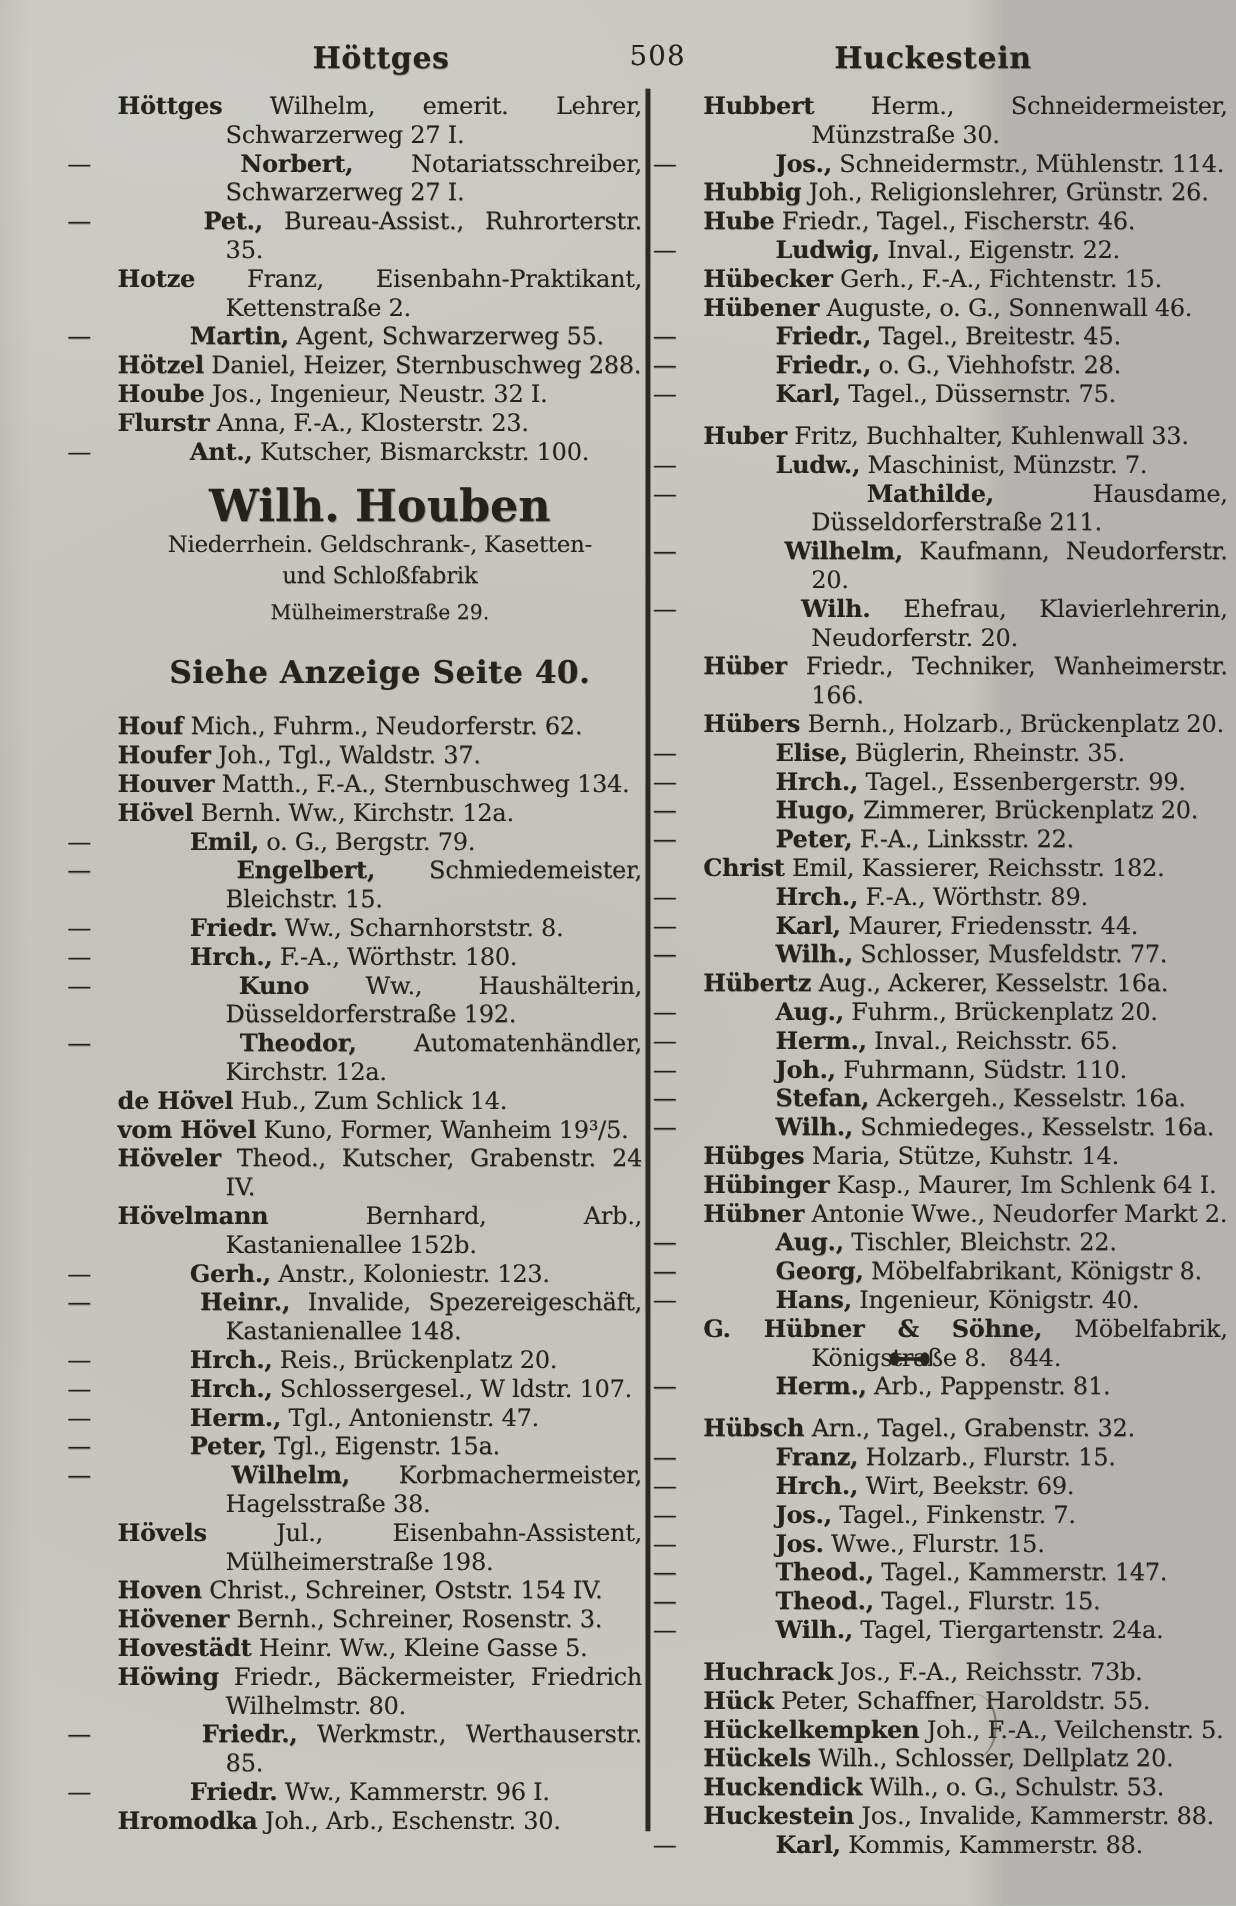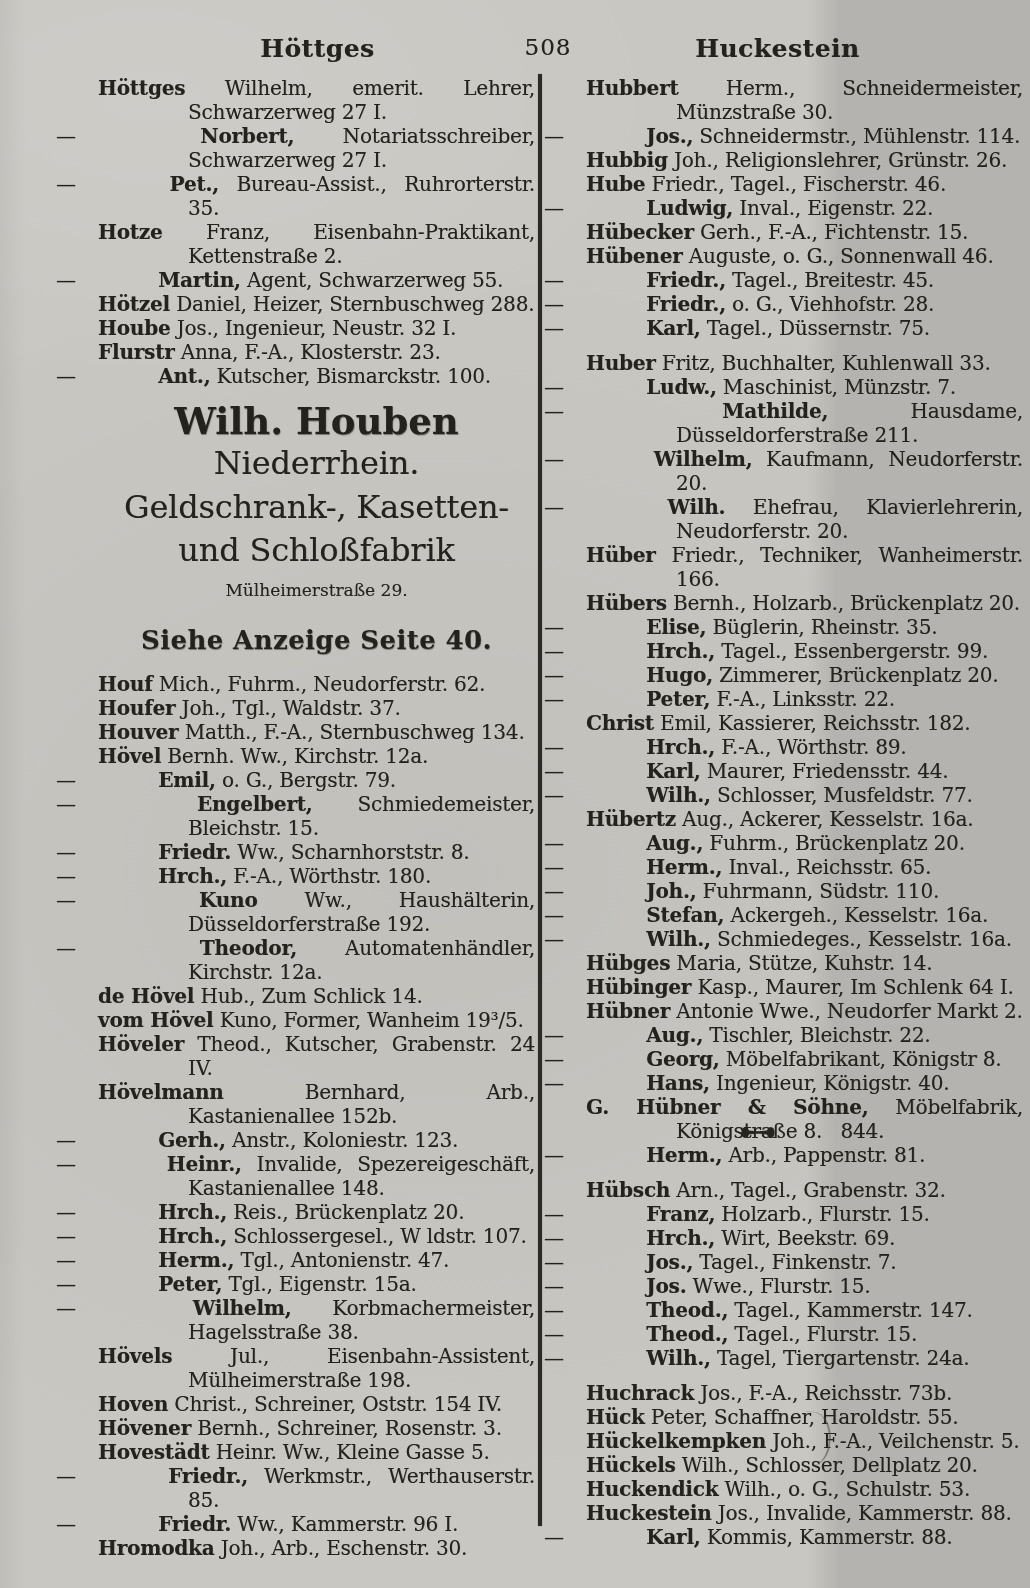--- a/index.html
+++ b/index.html
@@ -43,21 +43,21 @@
     hyphens:auto;
   }
   p.entry.dash{text-indent:-66px;}
   p.entry.gap{margin-top:11px;}
   .b{font-weight:bold;}
   .dashmark{display:inline-block;min-width:30px;letter-spacing:0;}
   
   .ad{margin:13px 0 17px;text-align:center;}
   .ad-title{font-size:37px;font-weight:bold;line-height:1.12;
             text-shadow:.6px .6px .8px rgba(30,29,24,.45);}
-  .ad-line{font-size:32px;line-height:1.36;letter-spacing:-.2px;
+  .ad-line{font-size:19px;line-height:1.36;letter-spacing:-.2px;
            text-shadow:.35px .35px .5px rgba(35,34,28,.38);}
   .ad-addr{font-size:17px;margin-top:7px;
            text-shadow:.3px .3px .5px rgba(35,34,28,.35);}
   .ad-note{font-size:26px;font-weight:bold;margin-top:25px;letter-spacing:.4px;
            text-shadow:.5px .5px .7px rgba(30,29,24,.45);}
   
   .phone{display:inline-block;vertical-align:baseline;margin:0 3px;}
   .phone svg{display:inline-block;vertical-align:-1px;}
   
   .edge-artifact{
@@ -121,20 +121,21 @@
         <p class="entry dash"><span class="dashmark">—</span> <span class="b">Heinr.,</span> Invalide, Spezereigeschäft, Kastanienallee 148.</p>
         <p class="entry dash"><span class="dashmark">—</span> <span class="b">Hrch.,</span> Reis., Brückenplatz 20.</p>
         <p class="entry dash"><span class="dashmark">—</span> <span class="b">Hrch.,</span> Schlossergesel., W ldstr. 107.</p>
         <p class="entry dash"><span class="dashmark">—</span> <span class="b">Herm.,</span> Tgl., Antonienstr. 47.</p>
         <p class="entry dash"><span class="dashmark">—</span> <span class="b">Peter,</span> Tgl., Eigenstr. 15a.</p>
         <p class="entry dash"><span class="dashmark">—</span> <span class="b">Wilhelm,</span> Korbmachermeister, Hagelsstraße 38.</p>
         <p class="entry"><span class="b">Hövels</span> Jul., Eisenbahn-Assistent, Mülheimerstraße 198.</p>
         <p class="entry"><span class="b">Hoven</span> Christ., Schreiner, Oststr. 154 IV.</p>
         <p class="entry"><span class="b">Hövener</span> Bernh., Schreiner, Rosenstr. 3.</p>
         <p class="entry"><span class="b">Hovestädt</span> Heinr. Ww., Kleine Gasse 5.</p>
+        <p class="entry"><span class="b">Höwing</span> Friedr., Bäckermeister, Friedrich Wilhelmstr. 80.</p>
         <p class="entry dash"><span class="dashmark">—</span> <span class="b">Friedr.,</span> Werkmstr., Werthauserstr. 85.</p>
         <p class="entry dash"><span class="dashmark">—</span> <span class="b">Friedr.</span> Ww., Kammerstr. 96 I.</p>
         <p class="entry"><span class="b">Hromodka</span> Joh., Arb., Eschenstr. 30.</p>
       </div>
   </div>
 
   <div class="col right">
     <div id="right-entries">
         <p class="entry"><span class="b">Hubbert</span> Herm., Schneidermeister, Münzstraße 30.</p>
         <p class="entry dash"><span class="dashmark">—</span> <span class="b">Jos.,</span> Schneidermstr., Mühlenstr. 114.</p>

